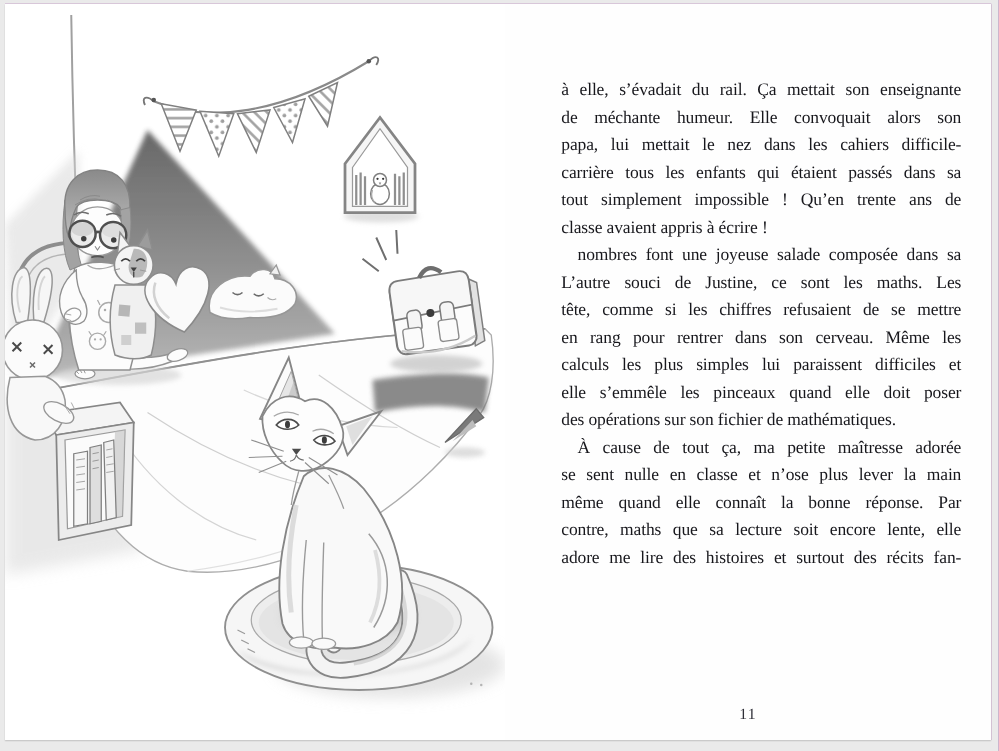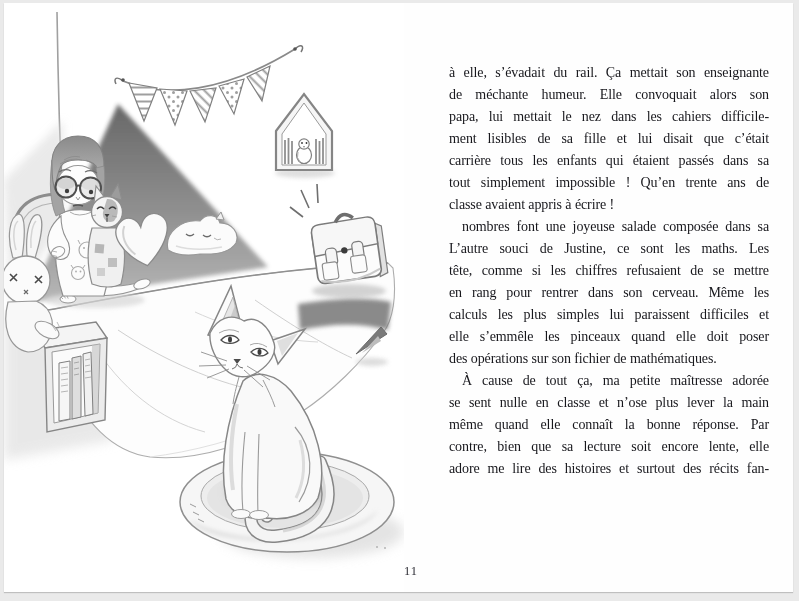--- a/index.html
+++ b/index.html
@@ -10,21 +10,21 @@
   .page{position:absolute;top:0;height:589px;}
   .page-left{left:0;width:400px;background:#ffffff;}
   .page-right{left:400px;width:389px;background:#fefefe;}
   .page-left svg{display:block;}
   .textcol{position:absolute;left:45px;top:59px;width:320px;
            font-size:14px;line-height:22px;color:#17171c;letter-spacing:-0.1px;}
   .para{margin:0;}
   .line{text-align:justify;text-align-last:justify;}
   .line.para-end{text-align-last:left;}
   .para.indent .line:first-child{text-indent:13px;}
-  .pagenum{position:absolute;left:0;right:0;top:561px;
+  .pagenum{position:absolute;left:0;right:0;top:561px;text-align:center;
            font-size:12.5px;color:#2e2e36;letter-spacing:1px;}
 </style>
 </head>
 <body>
 
 <div class="content">
 
   <div class="page page-left">
     <svg width="400" height="589" viewBox="4 3 400 589" xmlns="http://www.w3.org/2000/svg">
       <defs>
@@ -286,38 +286,37 @@
       </g>
     </svg>
   </div>
 
   <div class="page page-right">
     <div class="textcol">
         <div class="para">
           <div class="line">à elle, s’évadait du rail. Ça mettait son enseignante</div>
           <div class="line">de méchante humeur. Elle convoquait alors son</div>
           <div class="line">papa, lui mettait le nez dans les cahiers difficile-</div>
-          <div class="line">ment lisibles de sa fille et lui disait que c’était</div>
           <div class="line">carrière tous les enfants qui étaient passés dans sa</div>
           <div class="line">tout simplement impossible ! Qu’en trente ans de</div>
           <div class="line para-end">classe avaient appris à écrire !</div>
         </div>
         <div class="para indent">
           <div class="line">nombres font une joyeuse salade composée dans sa</div>
           <div class="line">L’autre souci de Justine, ce sont les maths. Les</div>
           <div class="line">tête, comme si les chiffres refusaient de se mettre</div>
           <div class="line">en rang pour rentrer dans son cerveau. Même les</div>
           <div class="line">calculs les plus simples lui paraissent difficiles et</div>
           <div class="line">elle s’emmêle les pinceaux quand elle doit poser</div>
           <div class="line para-end">des opérations sur son fichier de mathématiques.</div>
         </div>
         <div class="para indent">
           <div class="line">À cause de tout ça, ma petite maîtresse adorée</div>
           <div class="line">se sent nulle en classe et n’ose plus lever la main</div>
           <div class="line">même quand elle connaît la bonne réponse. Par</div>
-          <div class="line">contre, bien que sa lecture soit encore lente, elle</div>
+          <div class="line">contre, maths que sa lecture soit encore lente, elle</div>
           <div class="line">adore me lire des histoires et surtout des récits fan-</div>
         </div>
       </div>
     <div class="pagenum">11</div>
   </div>
 
 </div>
 
 </body></html>

